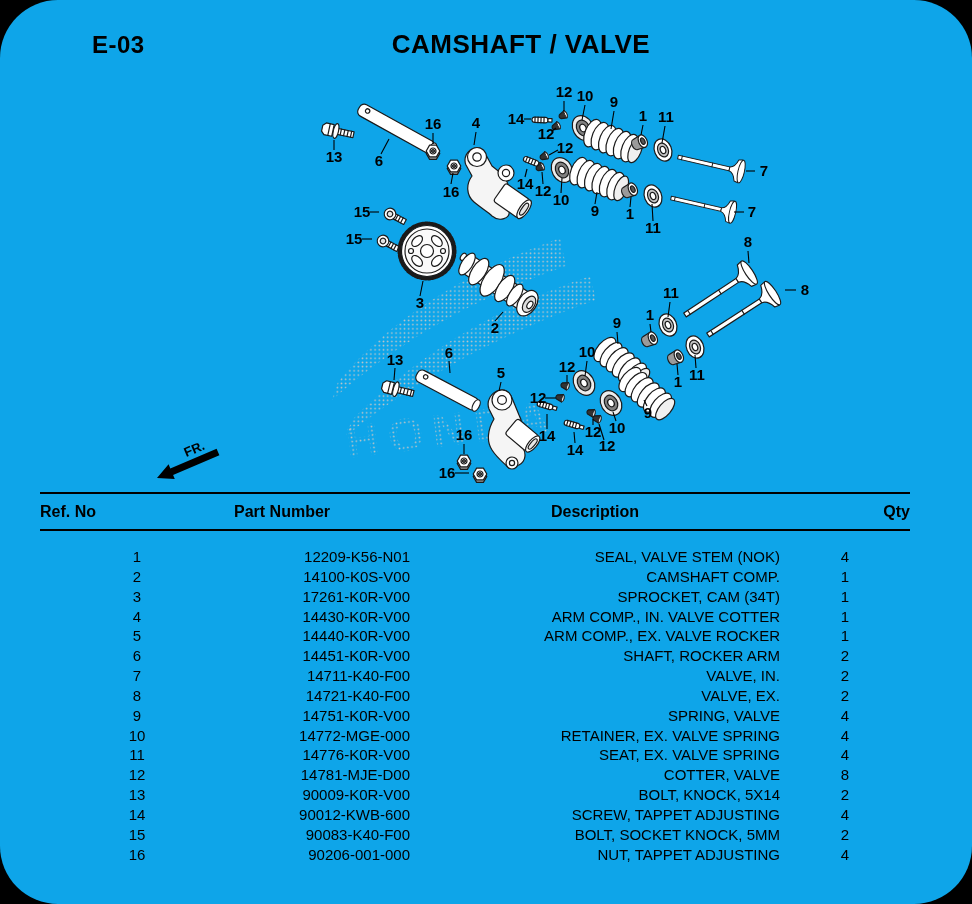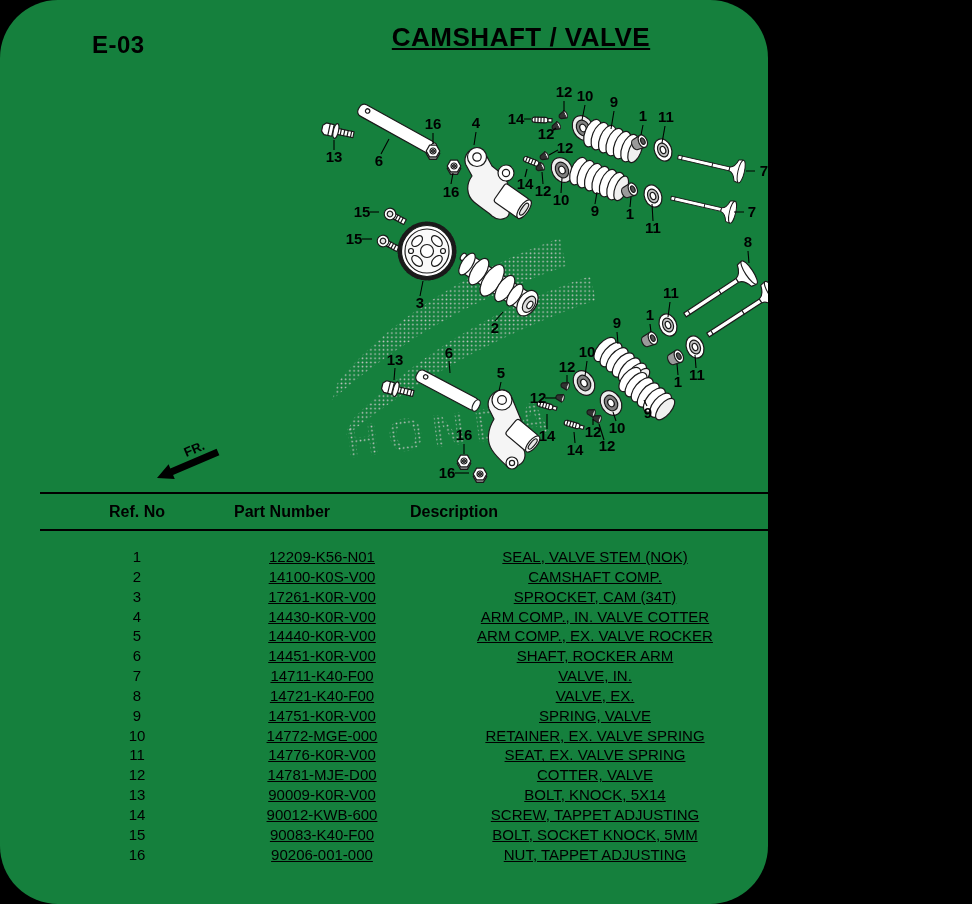--- a/index.html
+++ b/index.html
@@ -1,36 +1,36 @@
 <!DOCTYPE html>
 <html><head>
 <meta charset="utf-8">
 <style>
   html,body{margin:0;padding:0;background:#000;}
   body{width:972px;height:904px;position:relative;font-family:"Liberation Sans",sans-serif;color:#000;}
-  .paper{position:absolute;left:0;top:0;width:768px;height:904px;background:#15803d;border-radius:58px;overflow:hidden;}
+  .paper{position:absolute;left:0;top:0;width:972px;height:904px;background:#0ea5e9;border-radius:58px;overflow:hidden;}
   .page-code{position:absolute;left:92px;top:31px;font-size:24px;font-weight:bold;letter-spacing:0.5px;}
-  .page-title{position:absolute;left:521px;top:22px;transform:translateX(-50%);font-size:26px;font-weight:bold;letter-spacing:0.5px;white-space:nowrap;text-decoration:underline;}
+  .page-title{position:absolute;left:521px;top:29px;transform:translateX(-50%);font-size:26px;font-weight:bold;letter-spacing:0.5px;white-space:nowrap;}
   svg.diagram{position:absolute;left:0;top:0;width:972px;height:904px;}
   svg.diagram .part{stroke:#1a1a1a;stroke-width:1.2;fill:#fff;stroke-linejoin:round;stroke-linecap:round;}
   .callout{font-family:"Liberation Sans",sans-serif;font-size:15px;font-weight:bold;fill:#000;text-anchor:middle;}
   .leader{stroke:#000;stroke-width:1.1;}
   .fr-text{font-family:"Liberation Sans",sans-serif;font-size:13px;font-weight:bold;fill:#000;text-anchor:middle;}
   .wm-text{font-family:"Liberation Sans",sans-serif;font-size:46px;font-weight:bold;letter-spacing:9px;}
   .table-zone{position:absolute;left:40px;top:492px;width:870px;}
   table{width:100%;border-collapse:collapse;border-top:2px solid #000;table-layout:fixed;}
   thead th{border-bottom:2px solid #000;height:35px;font-size:16px;padding:0;vertical-align:middle;font-weight:bold;}
-  th:nth-child(1){width:194px;text-align:center;}
+  th:nth-child(1){width:194px;text-align:left;}
   th:nth-child(2){width:176px;text-align:left;margin-top:12px;}
-  th:nth-child(3){width:370px;text-align:left;}
+  th:nth-child(3){width:370px;text-align:center;}
   th:nth-child(4){width:130px;text-align:right;}
   tbody td{height:19.85px;line-height:19.85px;font-size:15px;padding:0;white-space:nowrap;overflow:visible;}
   tbody tr:first-child td{padding-top:16px;}
   td:nth-child(1){text-align:center;}
-  td:nth-child(2),td:nth-child(3){text-align:center;text-decoration:underline;}
+  td:nth-child(2),td:nth-child(3){text-align:right;}
   td:nth-child(4){text-align:center;}
 </style>
 </head>
 <body>
 
 <div class="paper">
 
   <div class="page-code">E-03</div>
   <div class="page-title">CAMSHAFT / VALVE</div>
 

